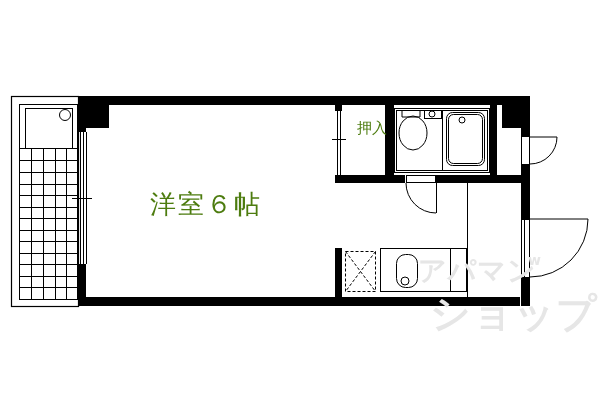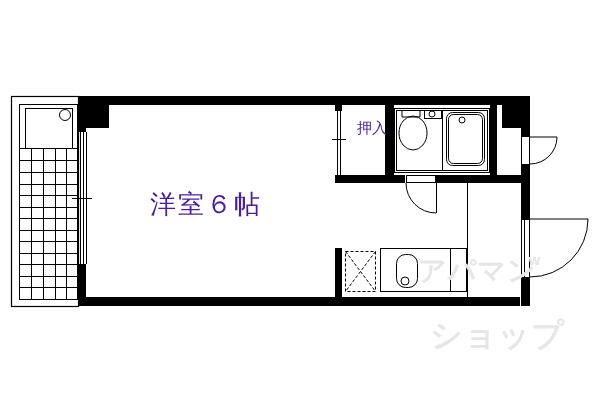--- a/index.html
+++ b/index.html
@@ -1,23 +1,23 @@
 <!DOCTYPE html>
 <html><head>
 <meta charset="utf-8">
 <style>
   html,body{margin:0;padding:0;background:#fff;}
   body{width:600px;height:400px;position:relative;overflow:hidden;font-family:"DejaVu Sans",sans-serif;}
   svg{position:absolute;left:0;top:0;}
-  .label{position:absolute;color:#4c1d95;white-space:nowrap;}
+  .label{position:absolute;color:#4d7c0f;white-space:nowrap;}
   .room-label{left:150px;top:187px;font-size:26px;letter-spacing:2px;}
   .closet-label{left:357px;top:118px;font-size:15px;line-height:20px;width:18px;text-align:center;}
   .wm{position:absolute;color:#e6e6e6;font-weight:bold;white-space:nowrap;}
   .wm1{left:418px;top:252px;font-size:28px;letter-spacing:1px;}
-  .wm2{left:430px;top:314px;font-size:32px;letter-spacing:1px;}
+  .wm2{left:430px;top:286px;font-size:40px;letter-spacing:1px;}
   .wm3{left:528px;top:252px;font-size:14px;}
 </style>
 </head>
 <body>
 
 <svg width="600" height="400" viewBox="0 0 600 400">
 
   <g>
     <rect x="11.5" y="96.5" width="67" height="210" fill="none" stroke="#000" stroke-width="1.2"></rect>
     <rect x="19.5" y="104.5" width="58" height="195" fill="none" stroke="#000" stroke-width="1"></rect>

